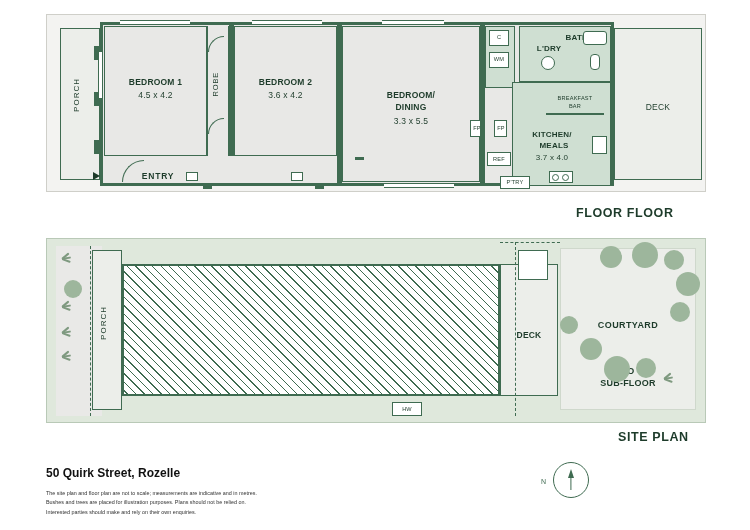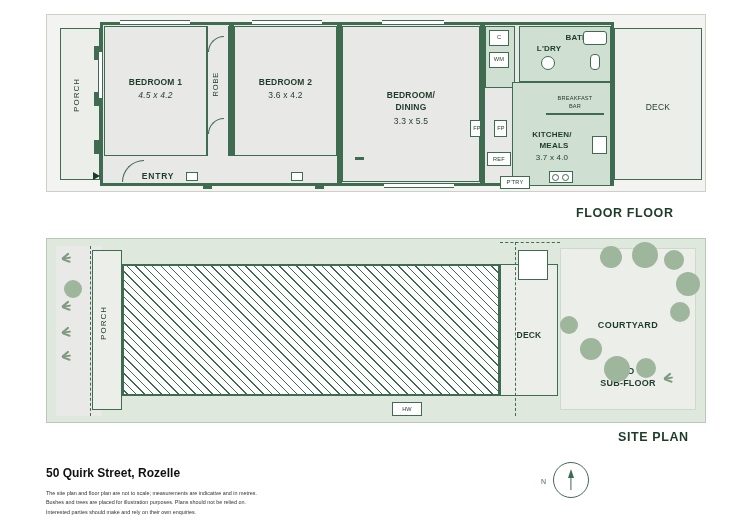--- a/index.html
+++ b/index.html
@@ -118,21 +118,21 @@
     <div class="label vert" style="left:72px;top:78px;width:16px;font-size:8px;letter-spacing:1px;">PORCH</div>
 
     <div class="abs line" style="left:94px;top:46px;width:5px;height:14px;"></div>
     <div class="abs line" style="left:94px;top:92px;width:5px;height:14px;"></div>
     <div class="abs line" style="left:94px;top:140px;width:5px;height:14px;"></div>
 
     <div class="abs" style="left:100px;top:22px;width:514px;height:164px;border:3px solid #3f6b51;background:#e8e8e6;"></div>
 
     <div class="abs room" style="left:104px;top:26px;width:103px;height:130px;"></div>
     <div class="label" style="left:104px;top:77px;width:103px;font-weight:bold;">BEDROOM 1</div>
-    <div class="label" style="left:104px;top:90px;width:103px;font-style:italic;">4.5 x 4.2</div>
+    <div class="label" style="left:104px;top:90px;width:103px;">4.5 x 4.2</div>
 
     <div class="abs" style="left:207px;top:26px;width:22px;height:130px;background:#e8e8e6;border-left:1px solid #3f6b51;border-right:1px solid #3f6b51;"></div>
     <div class="label vert" style="left:211px;top:72px;width:14px;font-size:7.5px;letter-spacing:.8px;">ROBE</div>
 
     <div class="abs door-arc" style="left:208px;top:36px;width:16px;height:16px;"></div>
     <div class="abs door-arc" style="left:208px;top:118px;width:16px;height:16px;"></div>
 
     <div class="abs wall" style="left:229px;top:22px;width:5px;height:134px;"></div>
 
     <div class="abs room" style="left:234px;top:26px;width:103px;height:130px;"></div>

